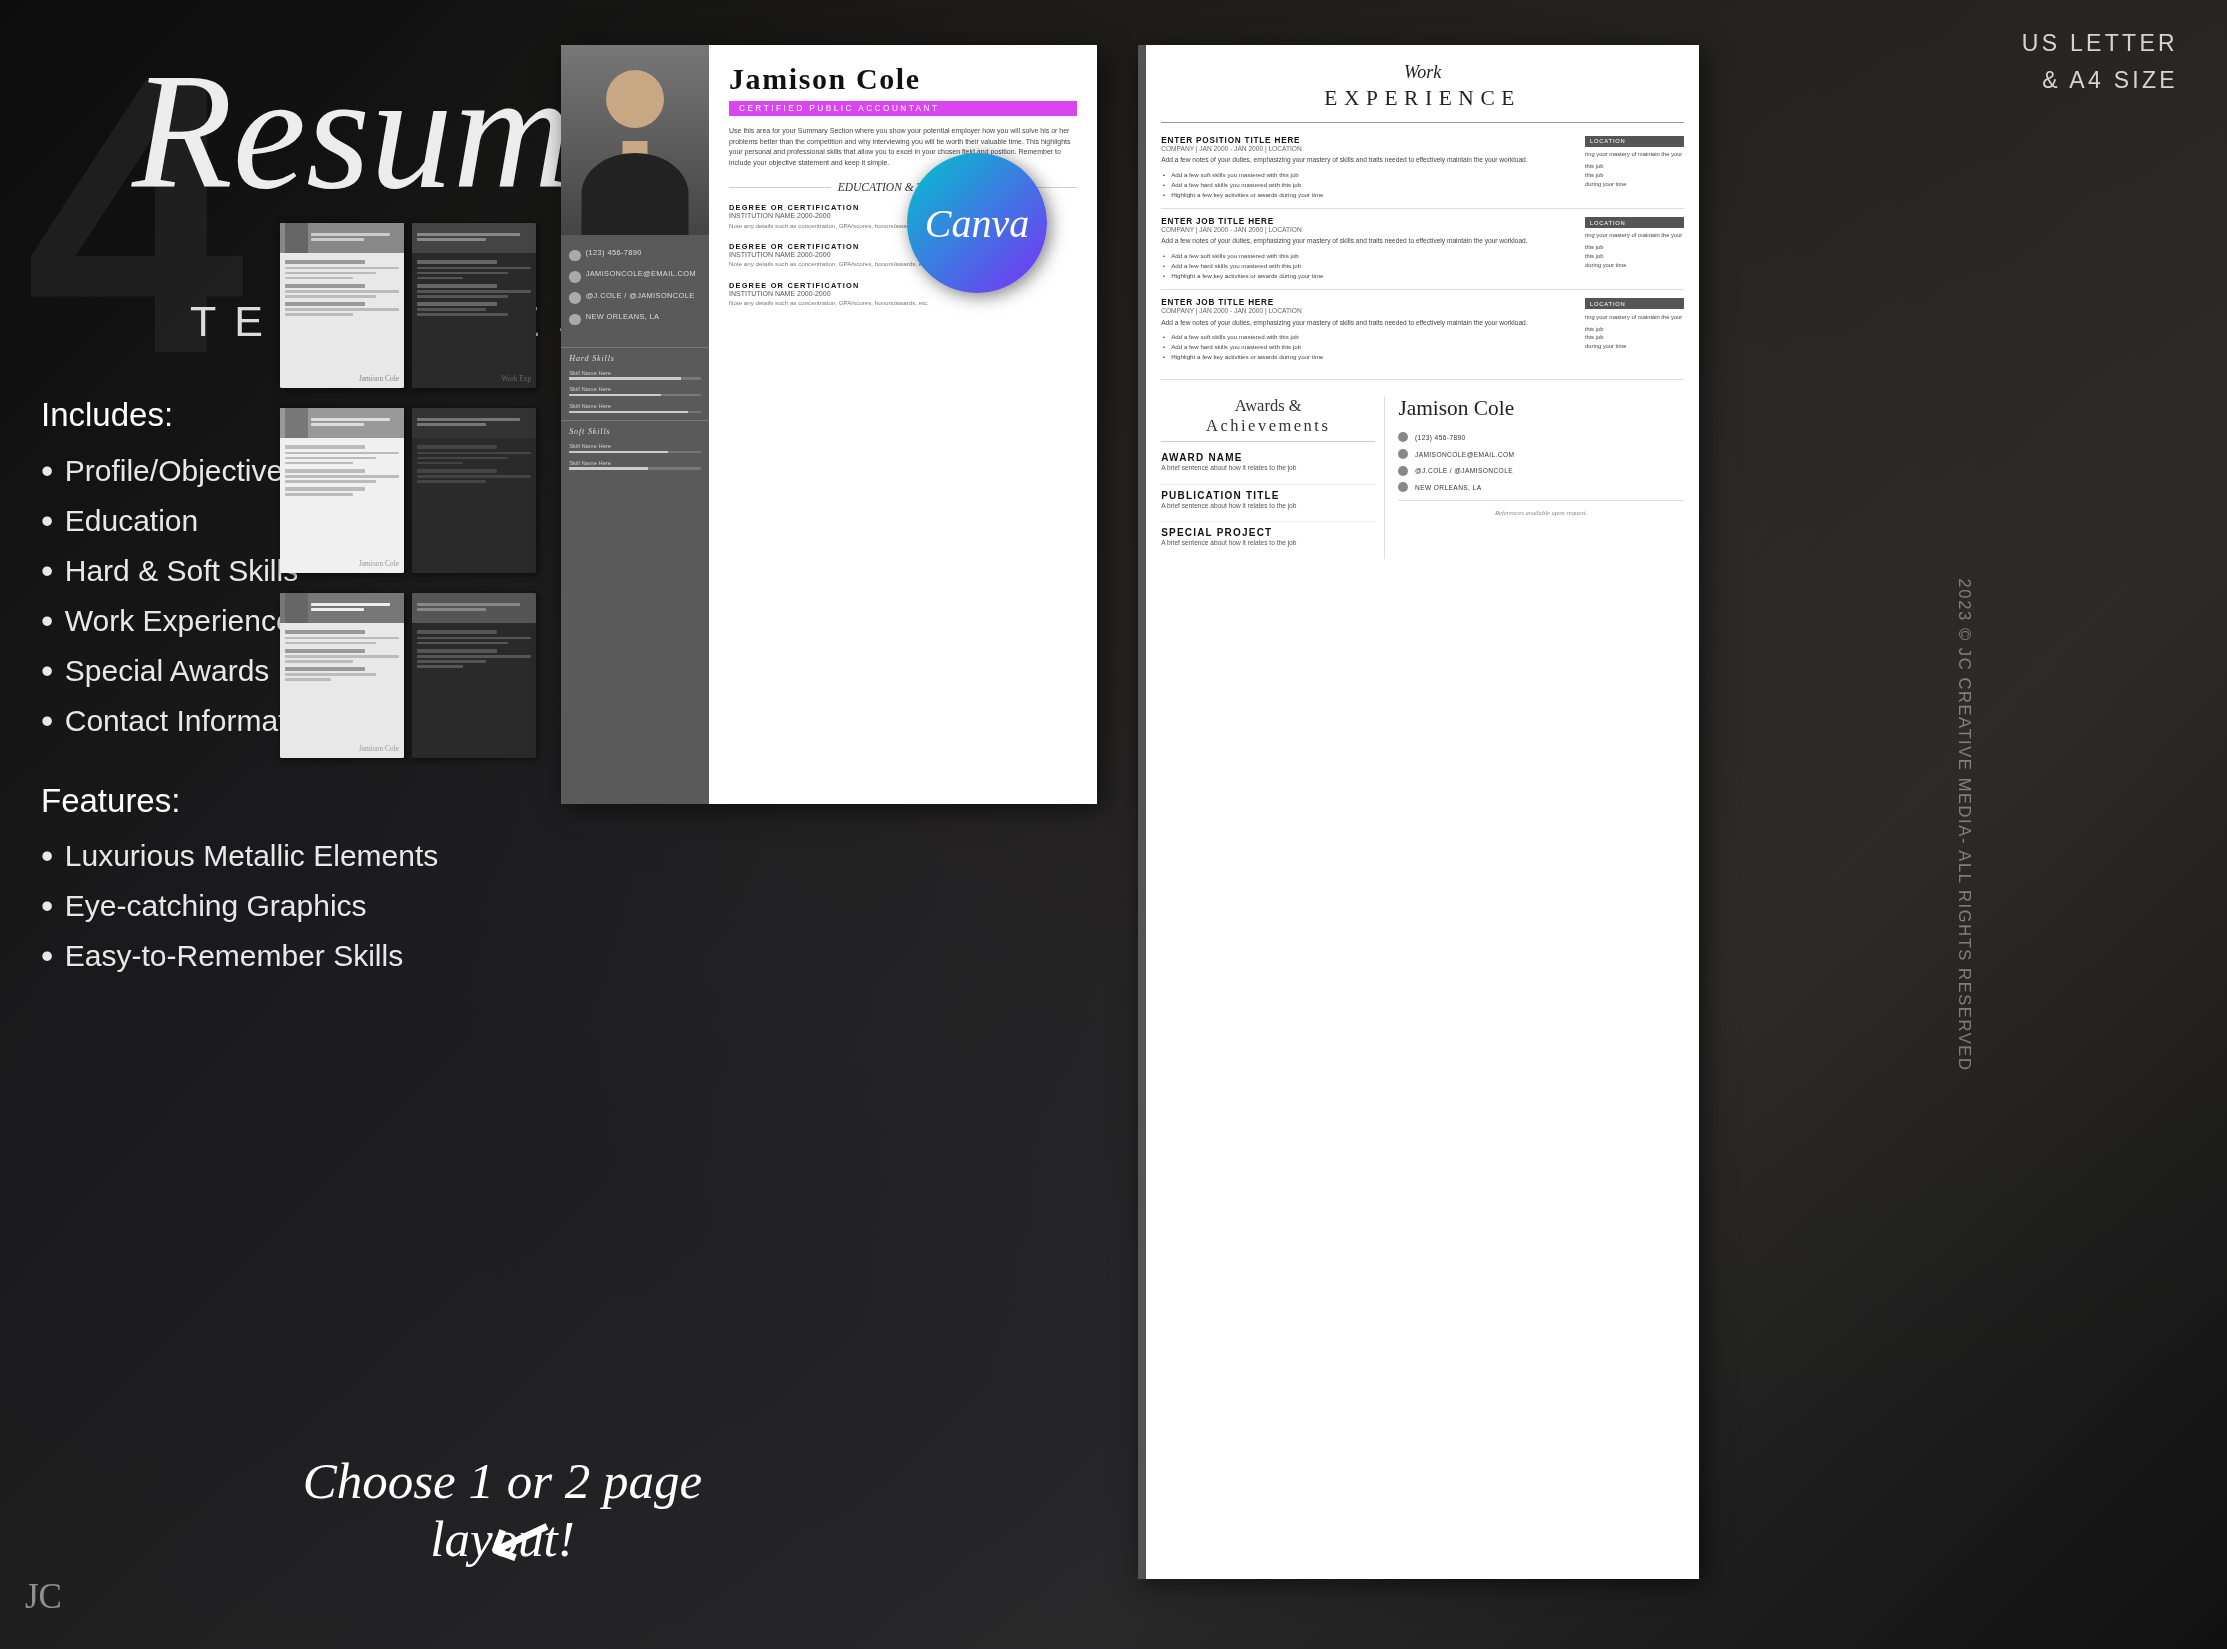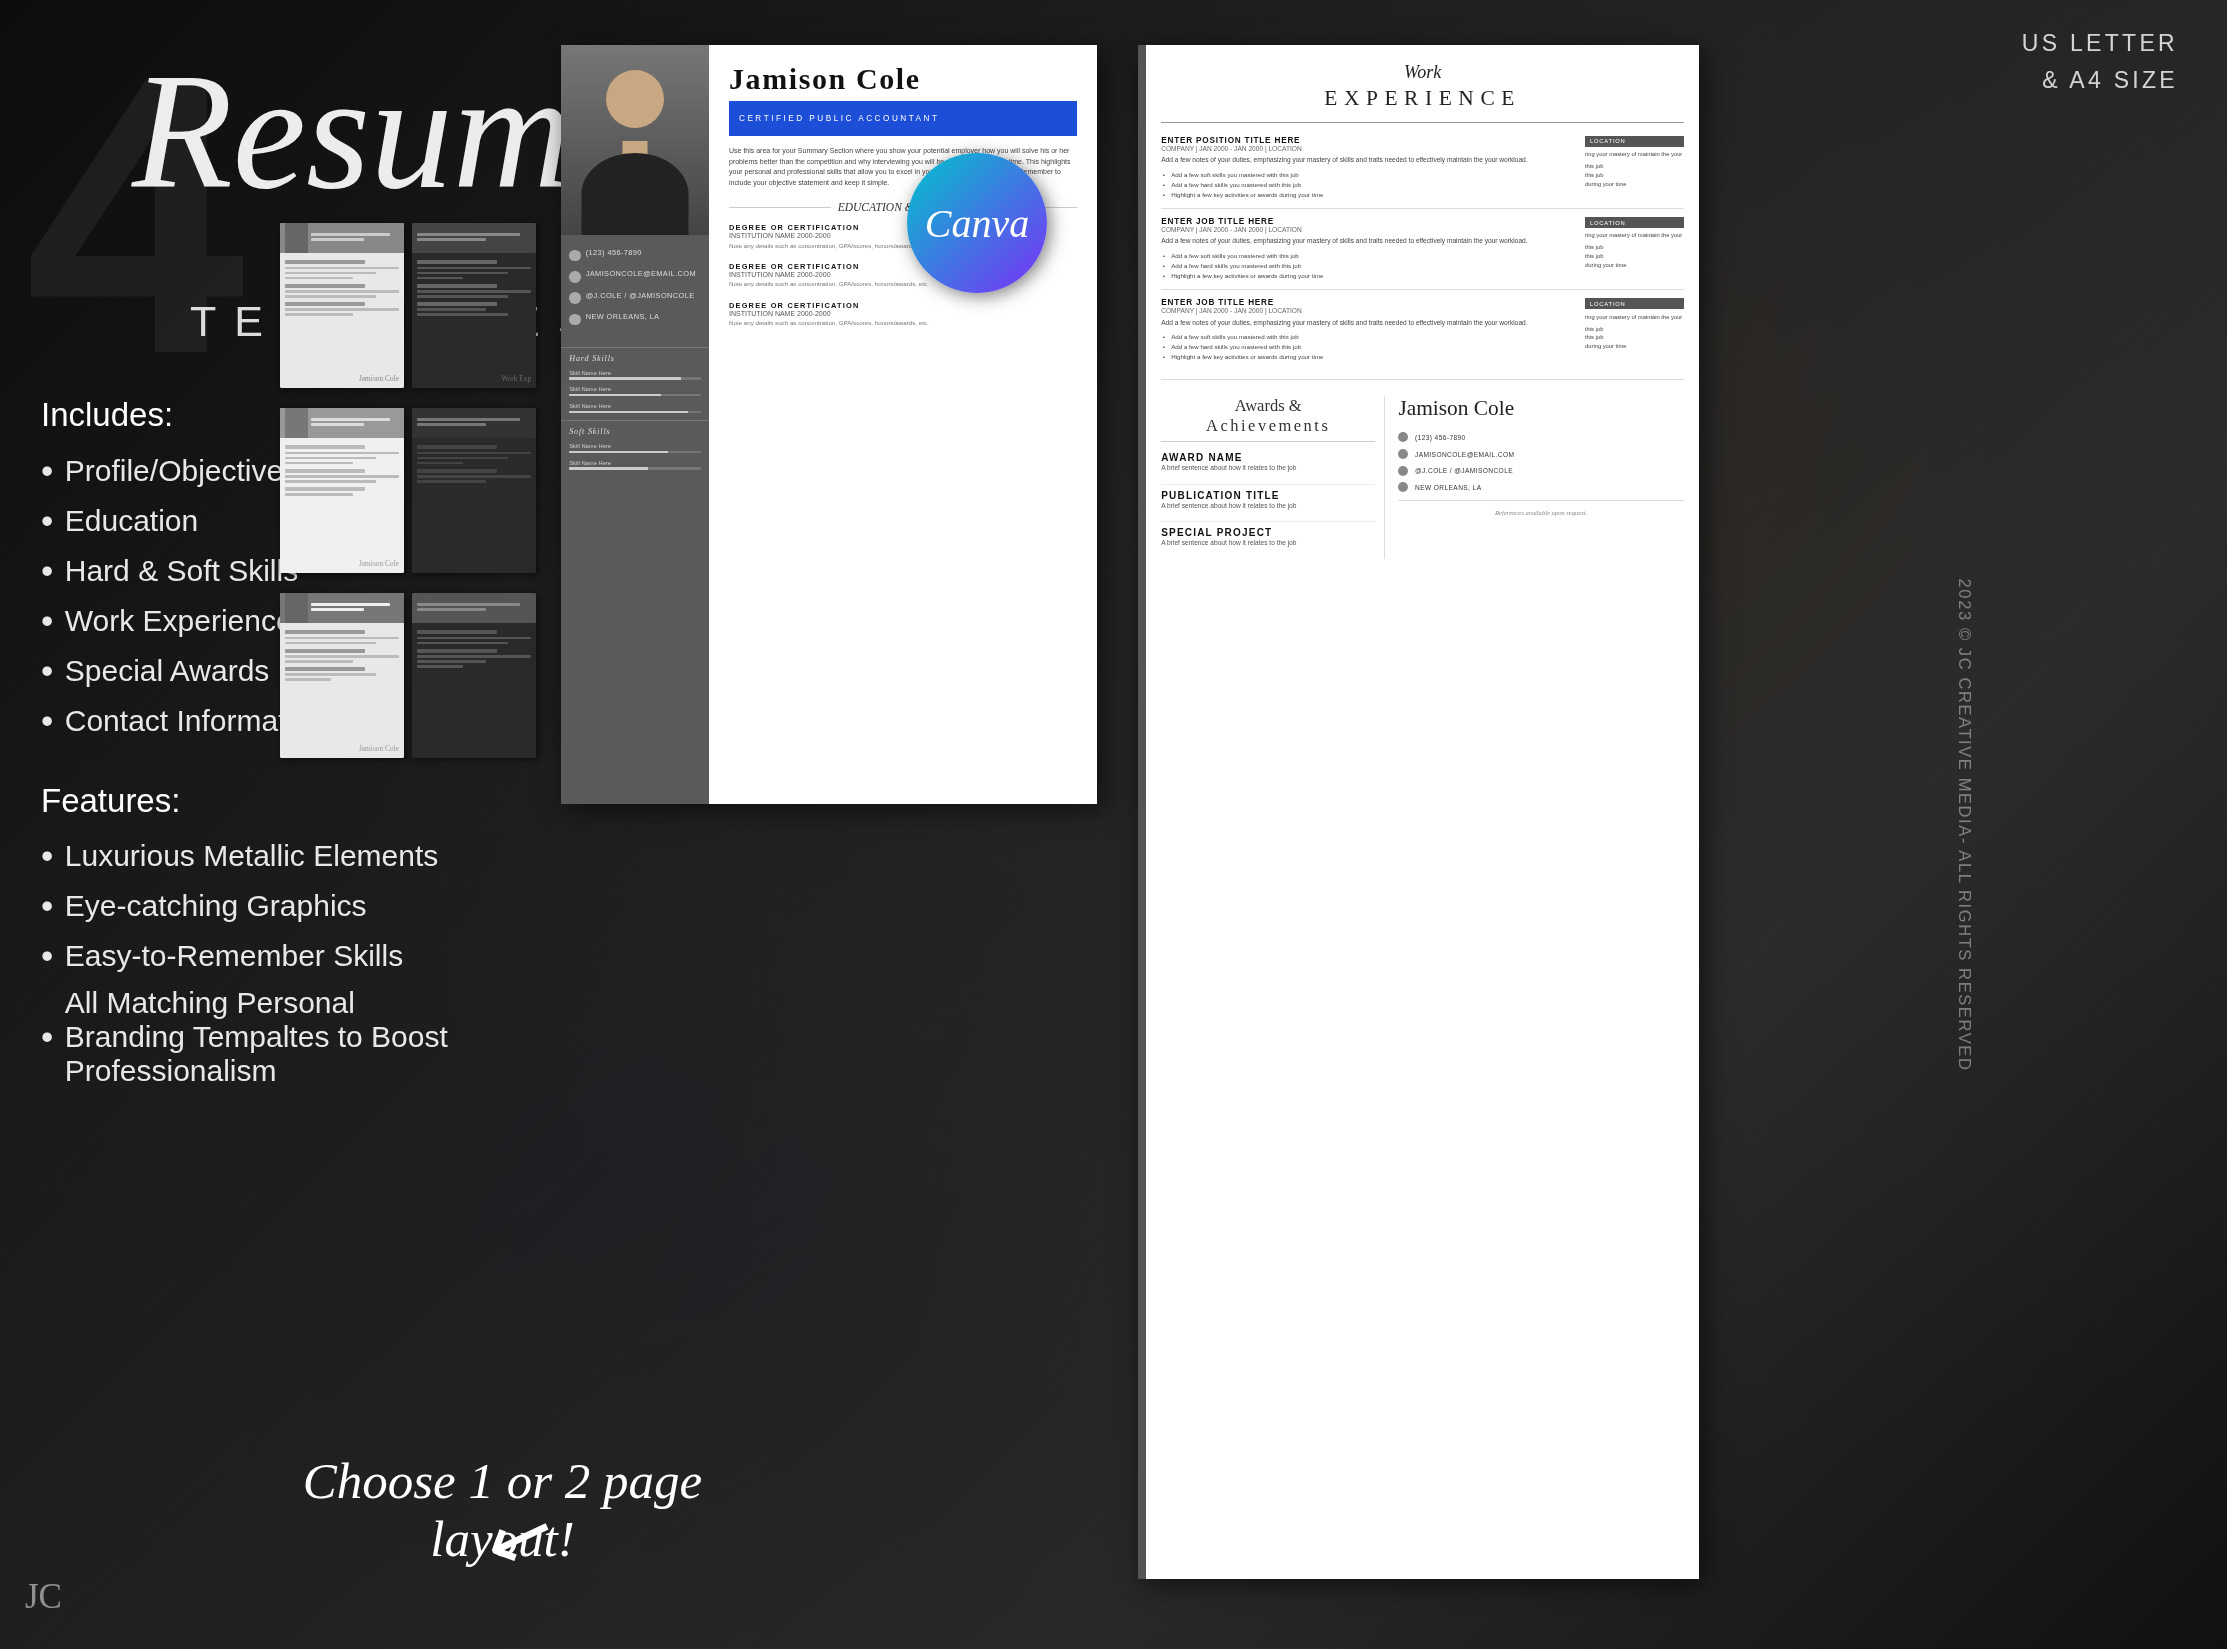--- a/index.html
+++ b/index.html
@@ -389,22 +389,22 @@
     .rp1-name {
       font-size: 30px;
       font-family: 'Georgia', serif;
       color: #111;
       font-weight: bold;
       letter-spacing: 1.6px;
       line-height: 1.1;
     }
 
     .rp1-title-bar {
-      background: #1d4ed8;
-      padding: 13px 10px;
+      background: #d946ef;
+      padding: 3px 10px;
       margin: 6.6px 0 10px;
     }
 
     .rp1-title-text {
       font-size: 8.2px;
       letter-spacing: 2.5px;
       color: white;
       font-family: 'Arial', sans-serif;
     }
 
@@ -650,21 +650,20 @@
     <li>Work Experience</li>
     <li>Special Awards</li>
     <li>Contact Information</li>
   </ul>
 
   <div class="features-title">Features:</div>
   <ul>
     <li>Luxurious Metallic Elements</li>
     <li>Eye-catching Graphics</li>
     <li>Easy-to-Remember Skills</li>
-    <li>All Matching Personal Branding Tempaltes to Boost Professionalism</li>
   </ul>
 </div>
 
 <div class="thumbnails-column">
 
   <div class="thumbnail-pair">
     <div class="thumb">
       <div class="thumb-header">
         <div class="thumb-photo"></div>
         <div class="thumb-name-block">

